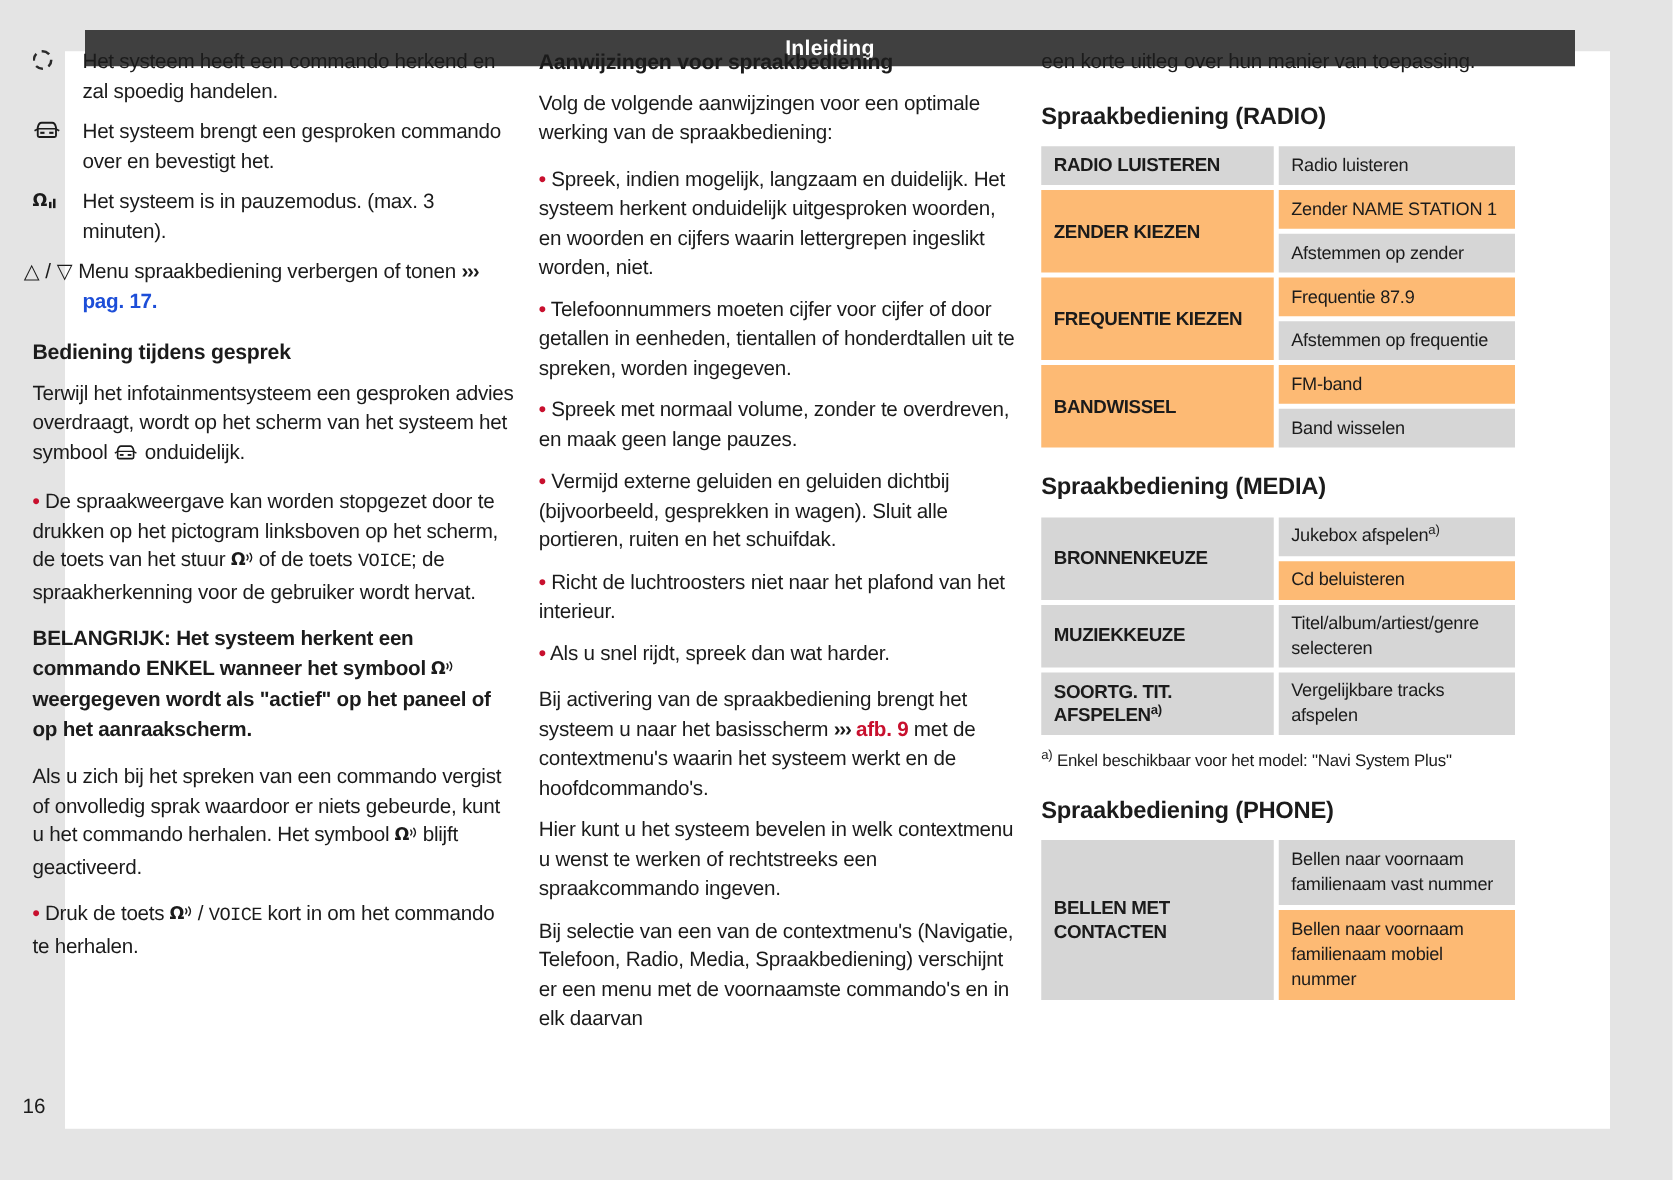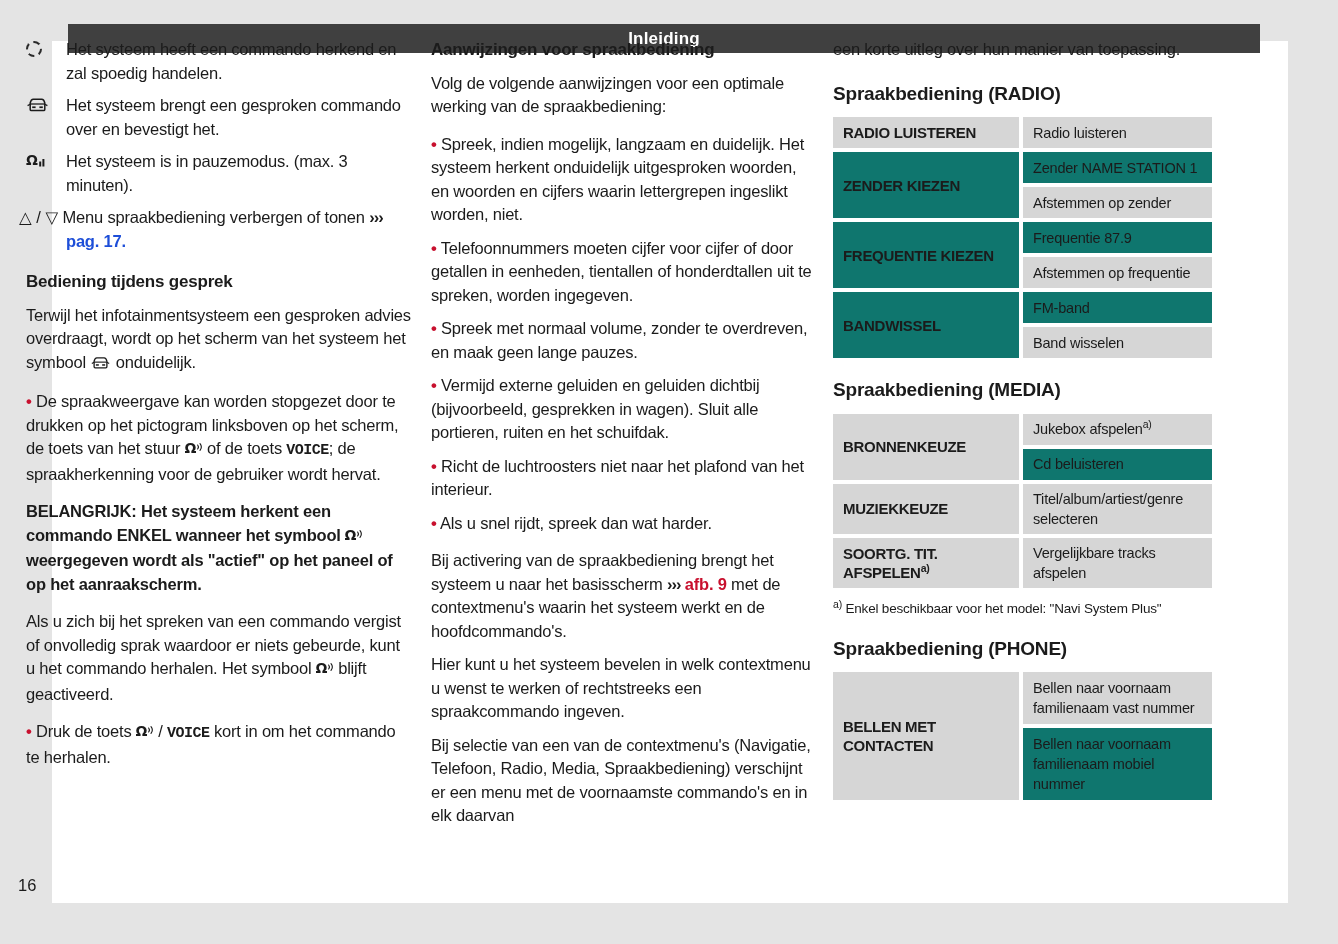--- a/index.html
+++ b/index.html
@@ -56,21 +56,21 @@
   .h{
     font-size:17px;font-weight:bold;margin:17px 0 10px 0;
     letter-spacing:-0.2px;
   }
   .h-first{margin-top:0;}
   .strong{font-weight:bold;}
   .space-above{margin-top:14px;}
   .dot{color:#c8102e;font-weight:bold;}
   .key{
     font-family:"Liberation Mono", monospace;
-    font-weight:bold;font-size:15px;letter-spacing:-0.5px;
+    font-weight:normal;font-size:15px;letter-spacing:-0.5px;
   }
   .arrows{font-weight:bold;letter-spacing:-1px;}
   .ref-gray{font-weight:bold;color:#1d4ed8;}
   .ref-red{font-weight:bold;color:#c8102e;}
 
   
   .sect-h{font-size:19px;font-weight:bold;margin:20px 0 12px 0;letter-spacing:-0.2px;}
   .vtable{width:100%;}
   .vrow{display:flex;margin-bottom:4px;}
   .vcmd{
@@ -87,21 +87,21 @@
     font-size:14.5px;line-height:20px;
     padding:5px 10px;
     min-height:21px;
     display:flex;align-items:center;
     margin-bottom:4px;
     overflow-wrap:break-word;
     letter-spacing:-0.2px;
   }
   .vsub:last-child{margin-bottom:0;}
   .vsub>span{display:inline;}
-  .light{background:#0f766e;}
+  .light{background:#fdba74;}
   sup{font-size:10.5px;line-height:0;}
   .footnote{font-size:13.5px;line-height:17px;margin:12px 0 8px 0;}
   svg text{font-family:"DejaVu Sans", sans-serif;}
 </style>
 </head>
 <body>
 
 <div class="page"></div>
 <div class="header-bar">Inleiding</div>
 <div class="page-number">16</div>

